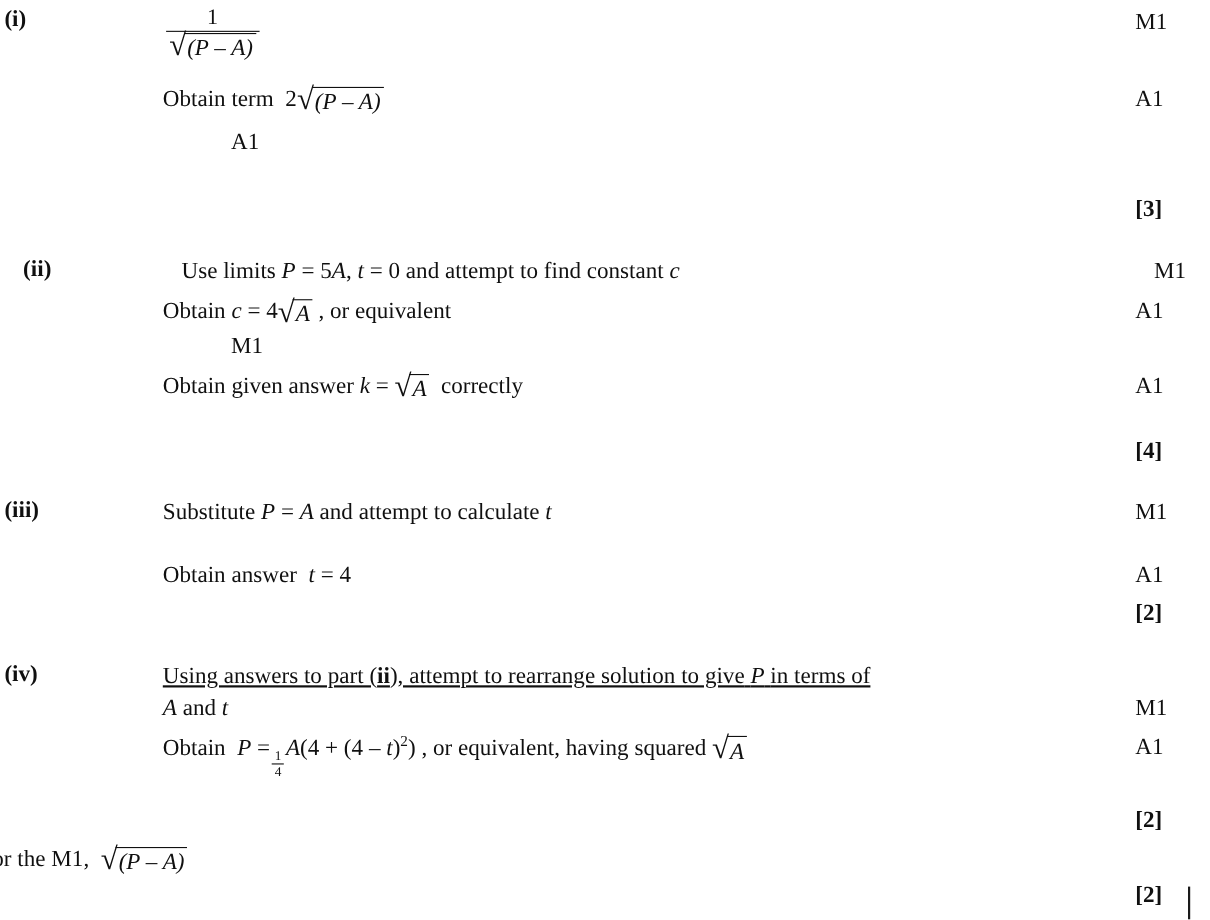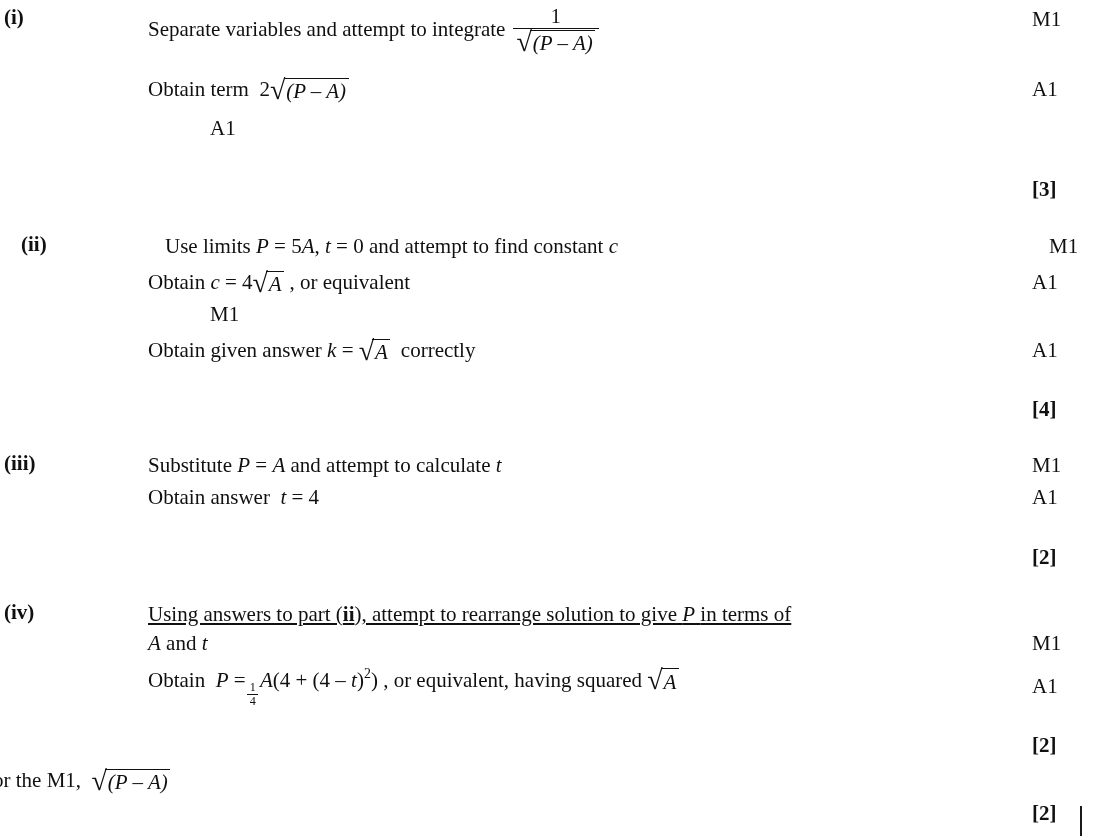--- a/index.html
+++ b/index.html
@@ -144,21 +144,20 @@
   }
 </style>
 </head>
 <body>
 
 <div class="page">
 
   <div class="row" style="top:6px;">
     <div class="part-col">(i)</div>
     <div class="body-col">
-      <span>Separate variables and attempt to integrate</span>
       <span class="frac">
         <span class="num">1</span>
         <span class="den">
           <span class="sqrt">
             <span class="rad">√</span>
             <span class="radicand mi">(P – A)</span>
           </span>
         </span>
       </span>
     </div>
@@ -248,21 +247,21 @@
       <span>Substitute</span>
       <span class="mi">P</span>
       <span>=</span>
       <span class="mi">A</span>
       <span>and attempt to calculate</span>
       <span class="mi">t</span>
     </div>
     <div class="mark-col">M1</div>
   </div>
 
-  <div class="row" style="top:484px;">
+  <div class="row" style="top:509px;">
     <div class="part-col"></div>
     <div class="body-col">
       <span>Obtain answer</span>&nbsp;
       <span class="mi">t</span>
       <span>= 4</span>
     </div>
     <div class="mark-col">A1</div>
   </div>
 
   <div class="row" style="top:544px;">
@@ -284,21 +283,21 @@
   <div class="row" style="top:630px;">
     <div class="part-col"></div>
     <div class="body-col">
       <span class="mi">A</span>
       <span>and</span>
       <span class="mi">t</span>
     </div>
     <div class="mark-col">M1</div>
   </div>
 
-  <div class="row" style="top:665px;align-items:center;">
+  <div class="row" style="top:665px;">
     <div class="part-col"></div>
     <div class="body-col">
       <span>Obtain</span>&nbsp;
       <span class="mi">P</span>
       <span>=</span><span class="frac-sm">
           <span class="num">1</span>
           <span class="den">4</span>
         </span><span class="mi">A</span><span>(4 + (4</span>&nbsp;<span>–</span>&nbsp;<span class="mi">t</span><span>)</span><sup class="exp">2</sup><span>)</span>
       <span>, or equivalent, having squared</span>
       <span class="sqrt">

